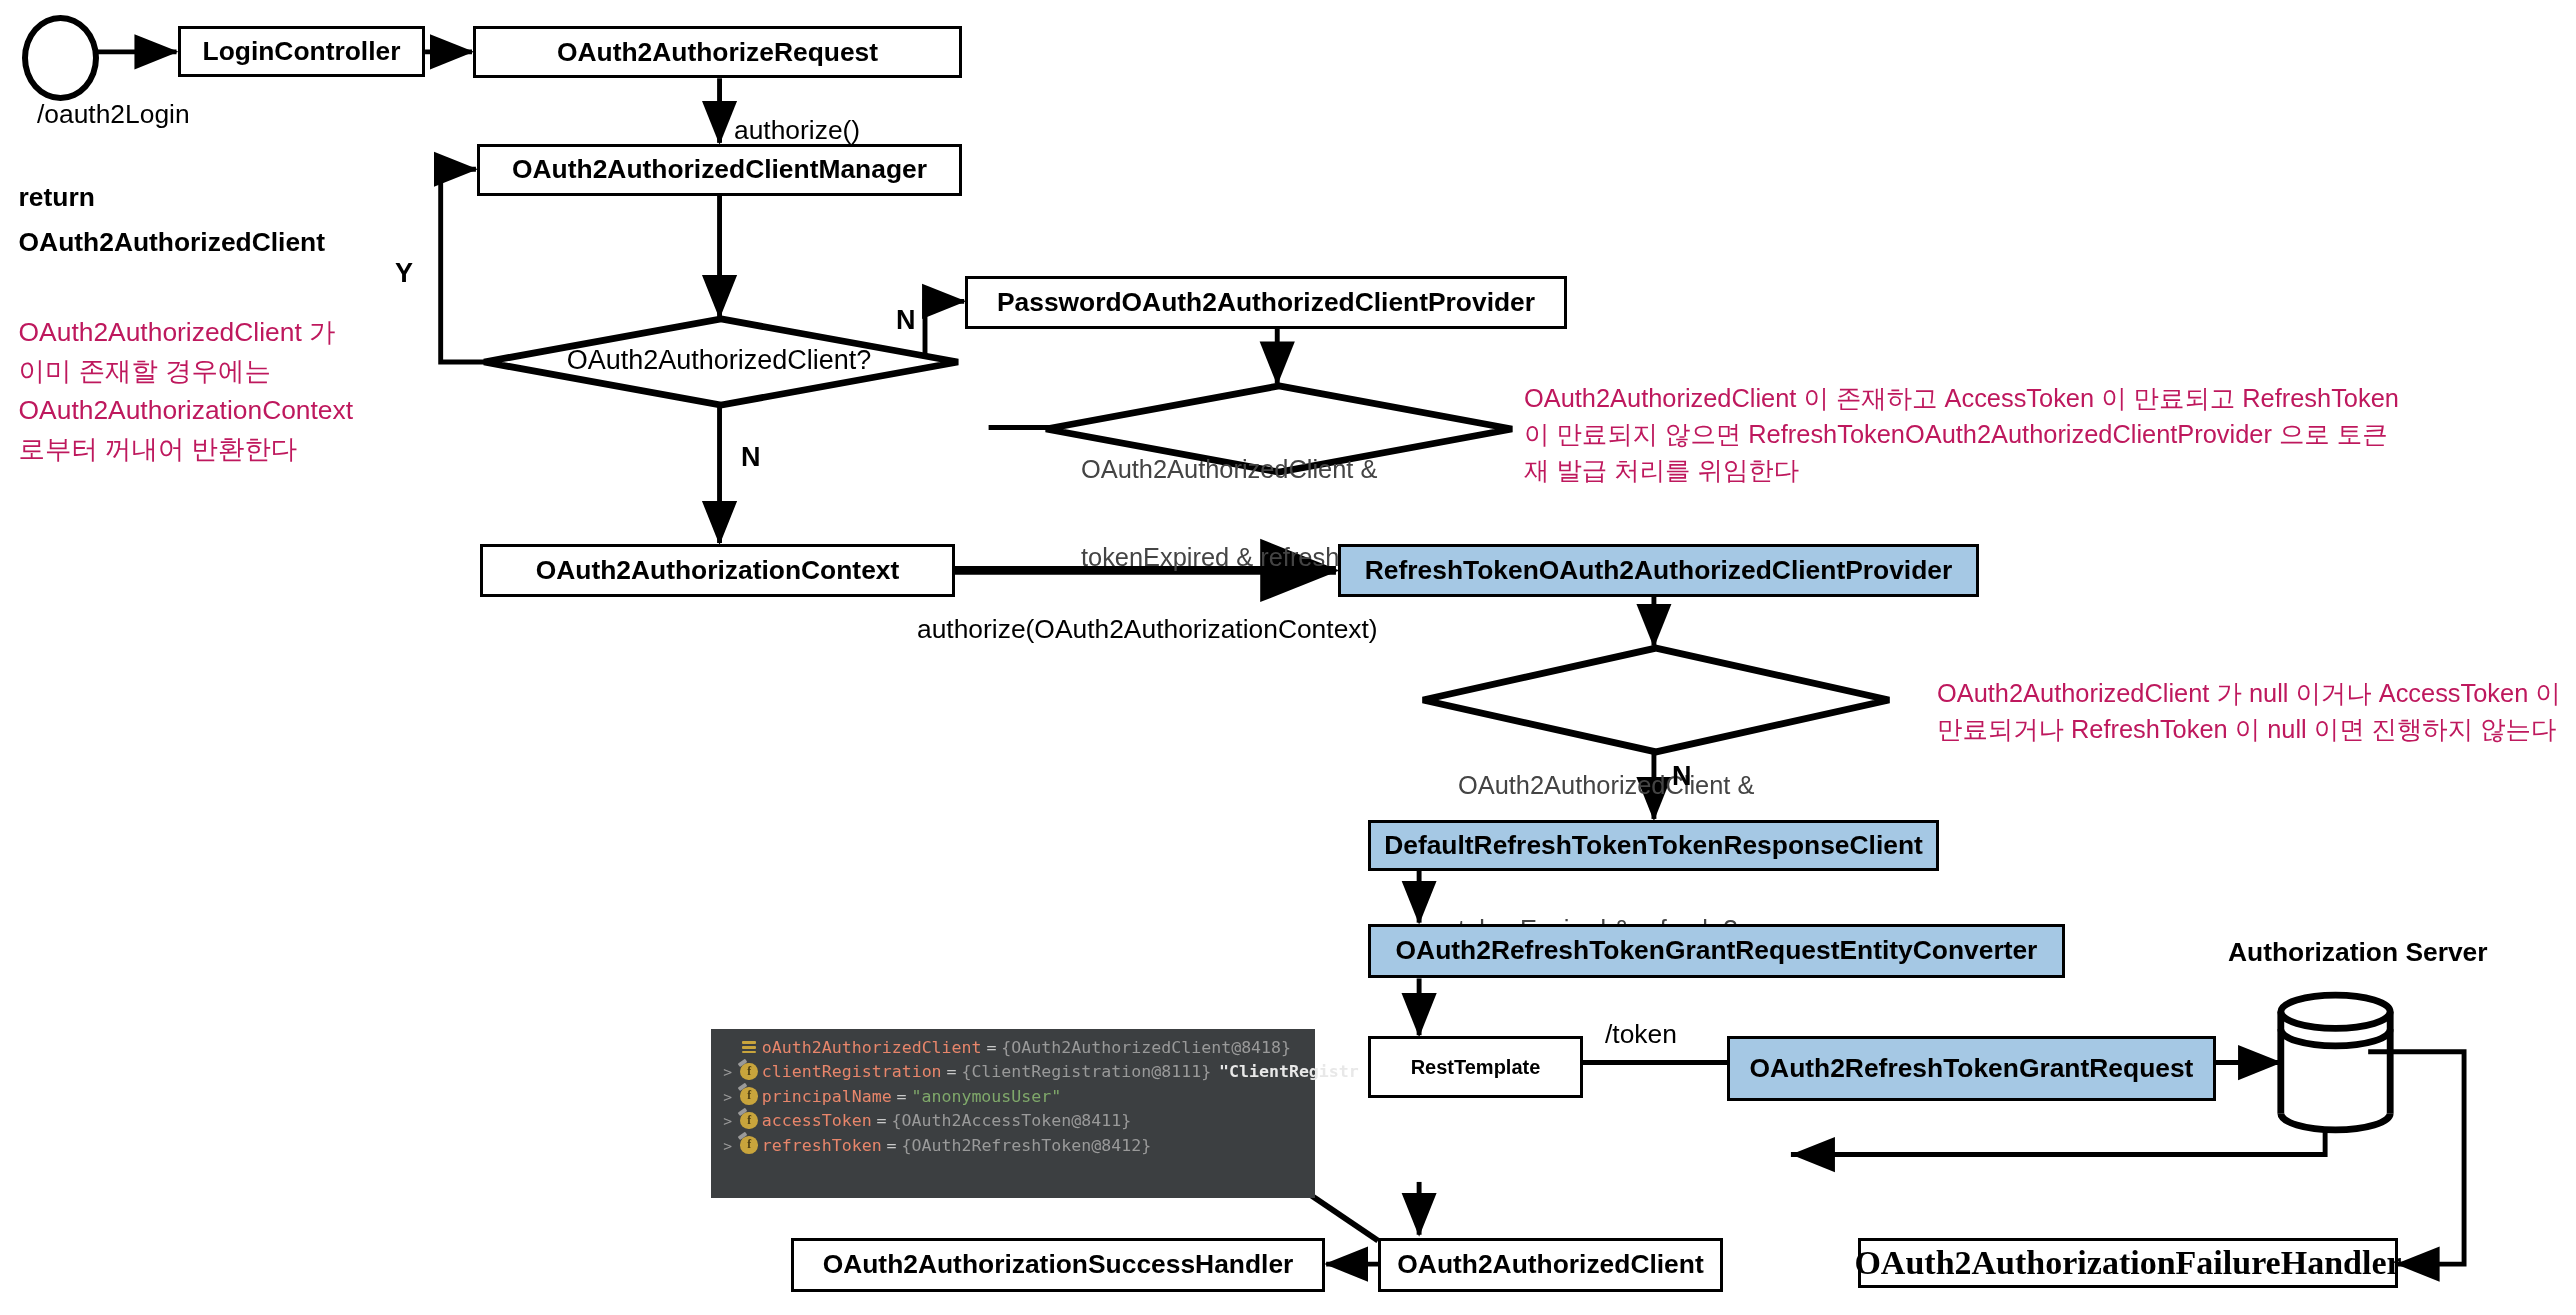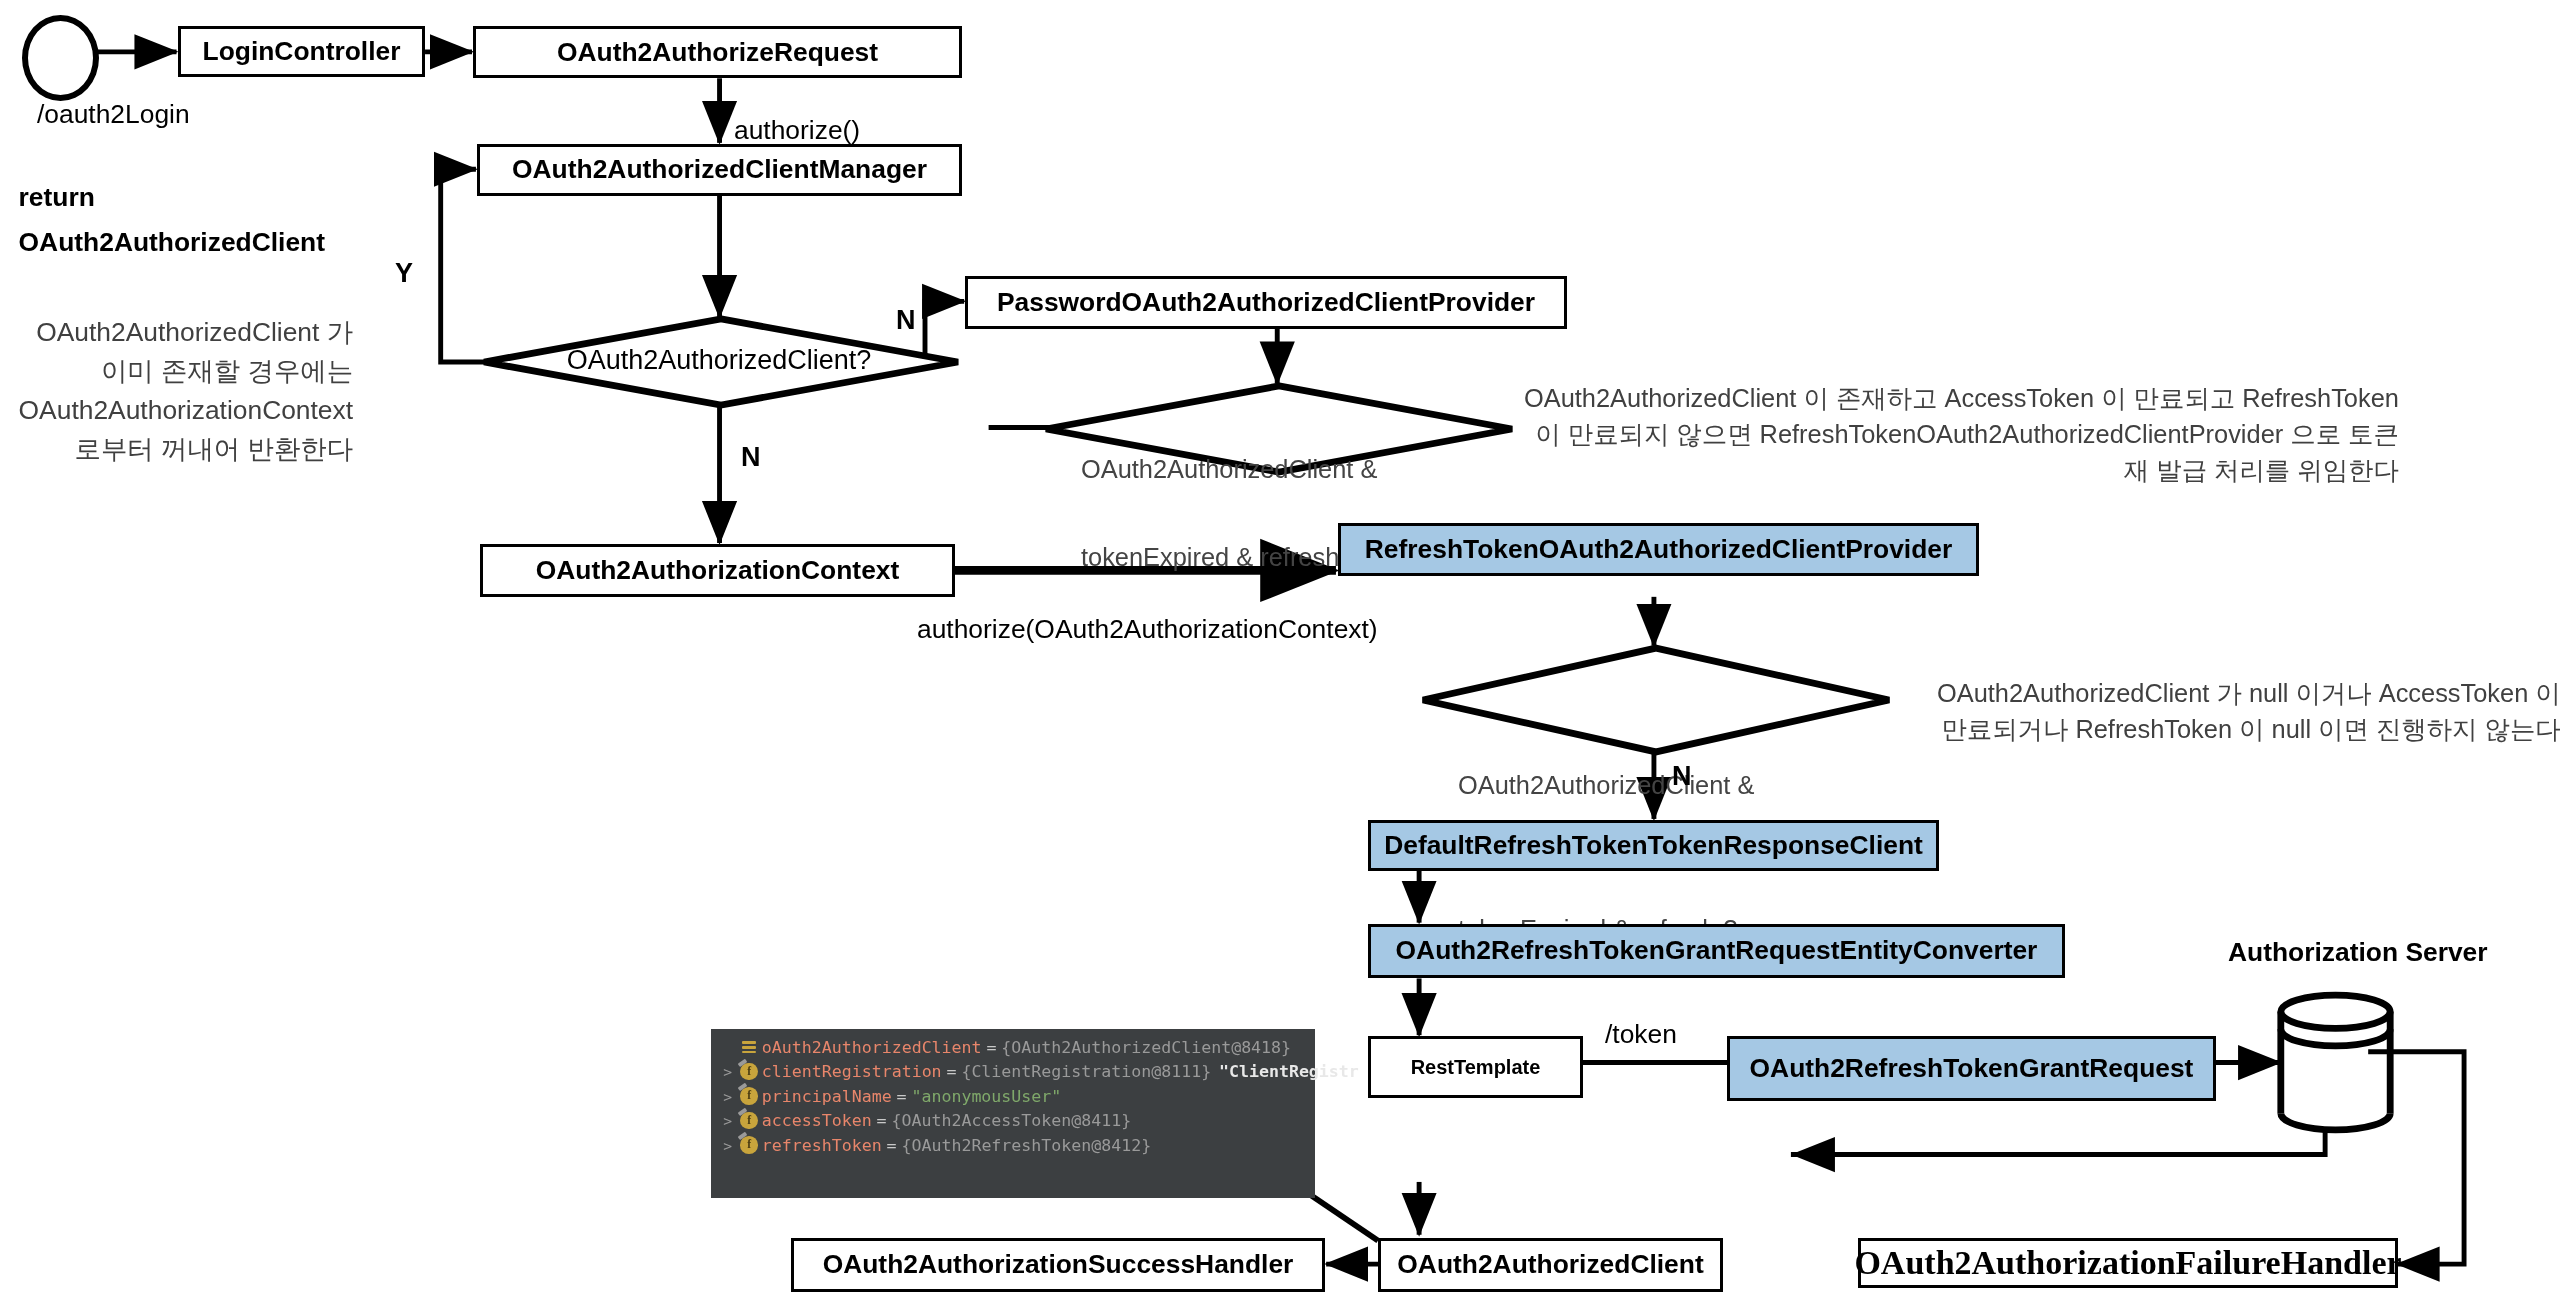--- a/index.html
+++ b/index.html
@@ -7,21 +7,21 @@
   #stage{position:relative;width:2576px;height:1315px;background:#fff;overflow:hidden;}
   #wires{position:absolute;left:0;top:0;width:2576px;height:1315px;pointer-events:none;}
 
   .node{position:absolute;box-sizing:border-box;display:flex;align-items:center;justify-content:center;
         border:3.9px solid #000;background:#fff;color:#000;font-weight:bold;text-align:center;
         font-family:"Liberation Sans", sans-serif;line-height:1.05;}
   .node.blue{background:#A5C8E4;}
 
   .lbl{position:absolute;color:#000;font-family:"Liberation Sans", sans-serif;white-space:pre;}
   .lbl.bold{font-weight:bold;}
-  .lbl.red{color:#404040;text-align:right;}
+  .lbl.red{color:#be185d;}
   .lbl.diamondtext{text-align:left;white-space:pre;line-height:1.15;}
 
   
   #debugger{position:absolute;background:#3C3F41;color:#d7d7d7;
             font-family:"DejaVu Sans Mono", monospace;box-sizing:border-box;padding:5.9px 7.8px 7.8px 7.8px;}
   .dbg-row{display:flex;align-items:center;height:24.5px;white-space:nowrap;font-size:16.6px;}
   .dbg-arrow{width:17.6px;flex:0 0 17.6px;color:#9a9a9a;font-size:14.7px;text-align:center;}
   .dbg-ico{width:25.4px;flex:0 0 25.4px;display:flex;align-items:center;justify-content:center;}
   .hamb{display:inline-block;width:14.7px;}
   .hamb i{display:block;height:2.9px;background:#C8A43C;margin:2px 0;border-radius:1px;}
@@ -136,21 +136,21 @@
   </div>
 
   <div class="lbl red" style="left:1524px;top:380px;font-size:25.4px;line-height:1.42;">OAuth2AuthorizedClient 이 존재하고 AccessToken 이 만료되고 RefreshToken
 이 만료되지 않으면 RefreshTokenOAuth2AuthorizedClientProvider 으로 토큰
 재 발급 처리를 위임한다</div>
 
   <div class="node" style="left:480px;top:544px;width:475px;height:53px;font-size:26.4px;">OAuth2AuthorizationContext</div>
 
   <div class="lbl" style="left:917px;top:614px;font-size:26.4px;">authorize(OAuth2AuthorizationContext)</div>
 
-  <div class="node blue" style="left:1338px;top:523px;width:641px;height:53px;font-size:26.4px;">RefreshTokenOAuth2AuthorizedClientProvider</div>
+  <div class="node blue" style="left:1338px;top:544px;width:641px;height:53px;font-size:26.4px;">RefreshTokenOAuth2AuthorizedClientProvider</div>
 
   <svg style="position:absolute;left:1419px;top:644px;width:474px;height:112px;" viewBox="0 0 484 114">
     <polygon points="242,4 480,57 242,110 4,57" fill="#fff" stroke="#000" stroke-width="7"></polygon>
   </svg>
   <div class="lbl diamondtext" style="left:1458px;top:664px;width:395px;font-size:25.4px;color:#444;line-height:1.9;">
     <div>OAuth2AuthorizedClient &amp;</div>
     <div>tokenExpired &amp; refresh ?</div>
   </div>
 
   <div class="lbl red" style="left:1889px;top:675px;font-size:25.4px;line-height:1.42;margin-left:48px;">OAuth2AuthorizedClient 가 null 이거나 AccessToken 이

